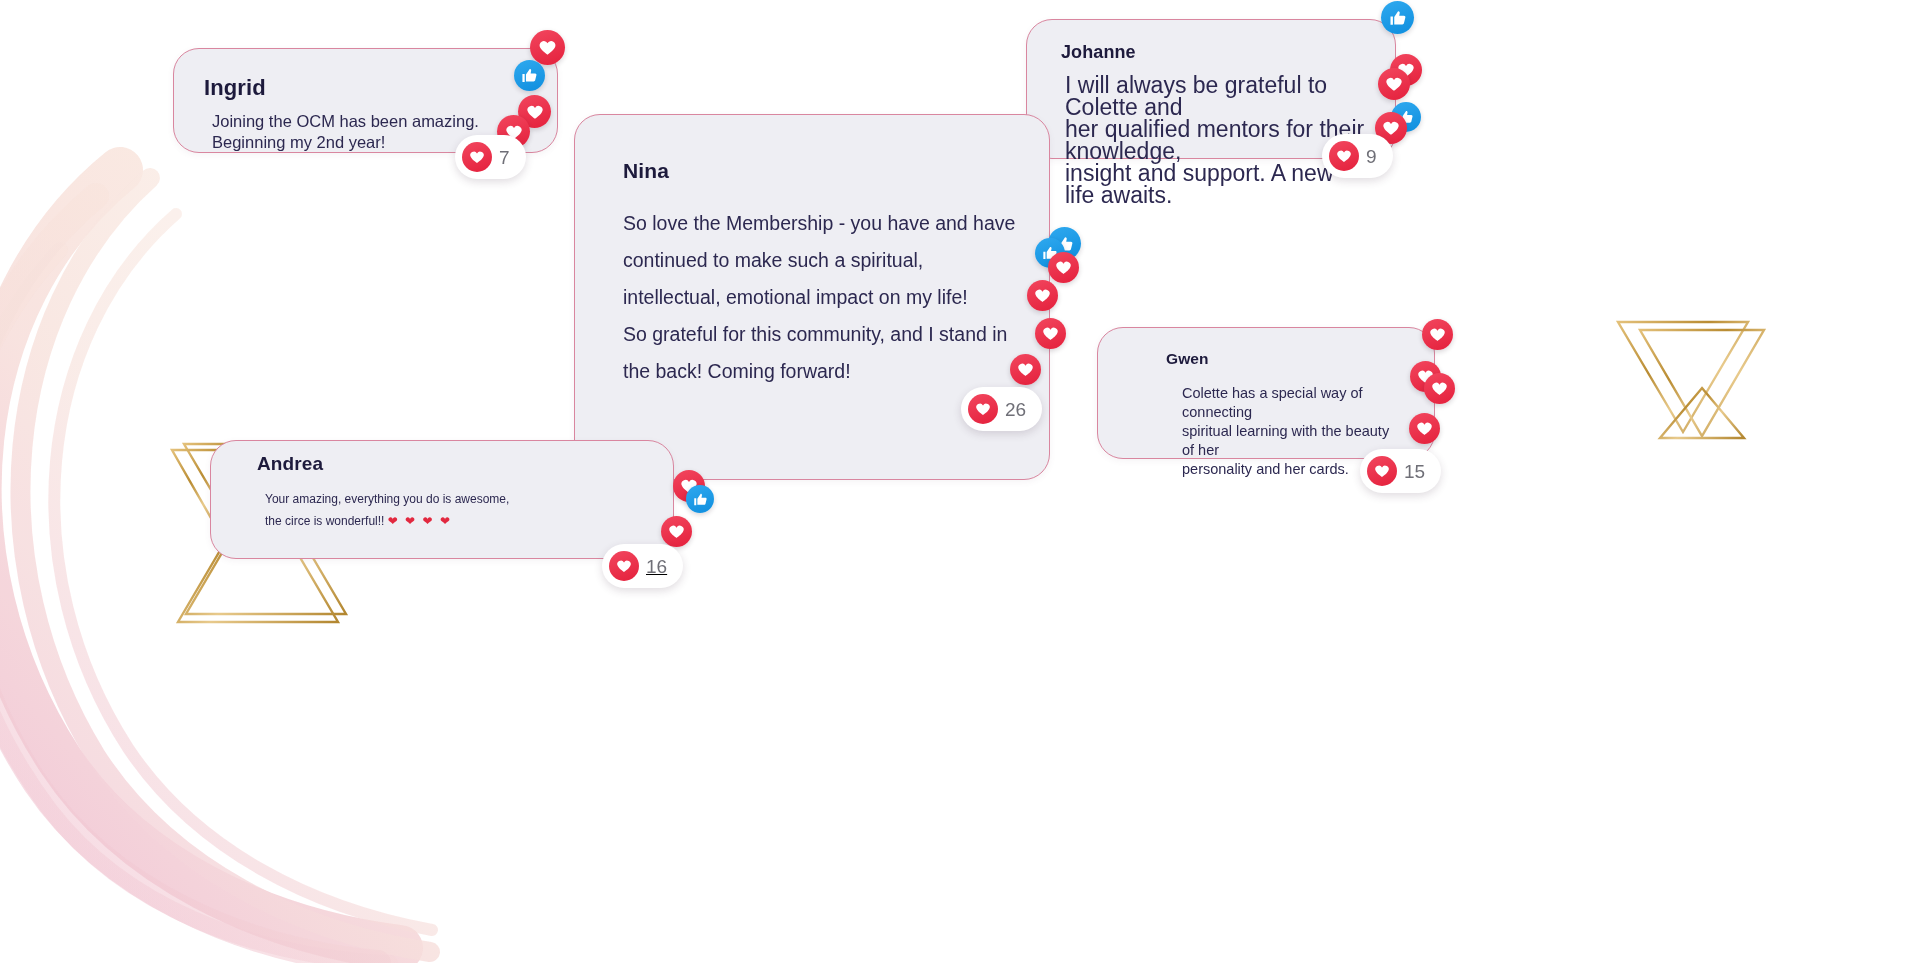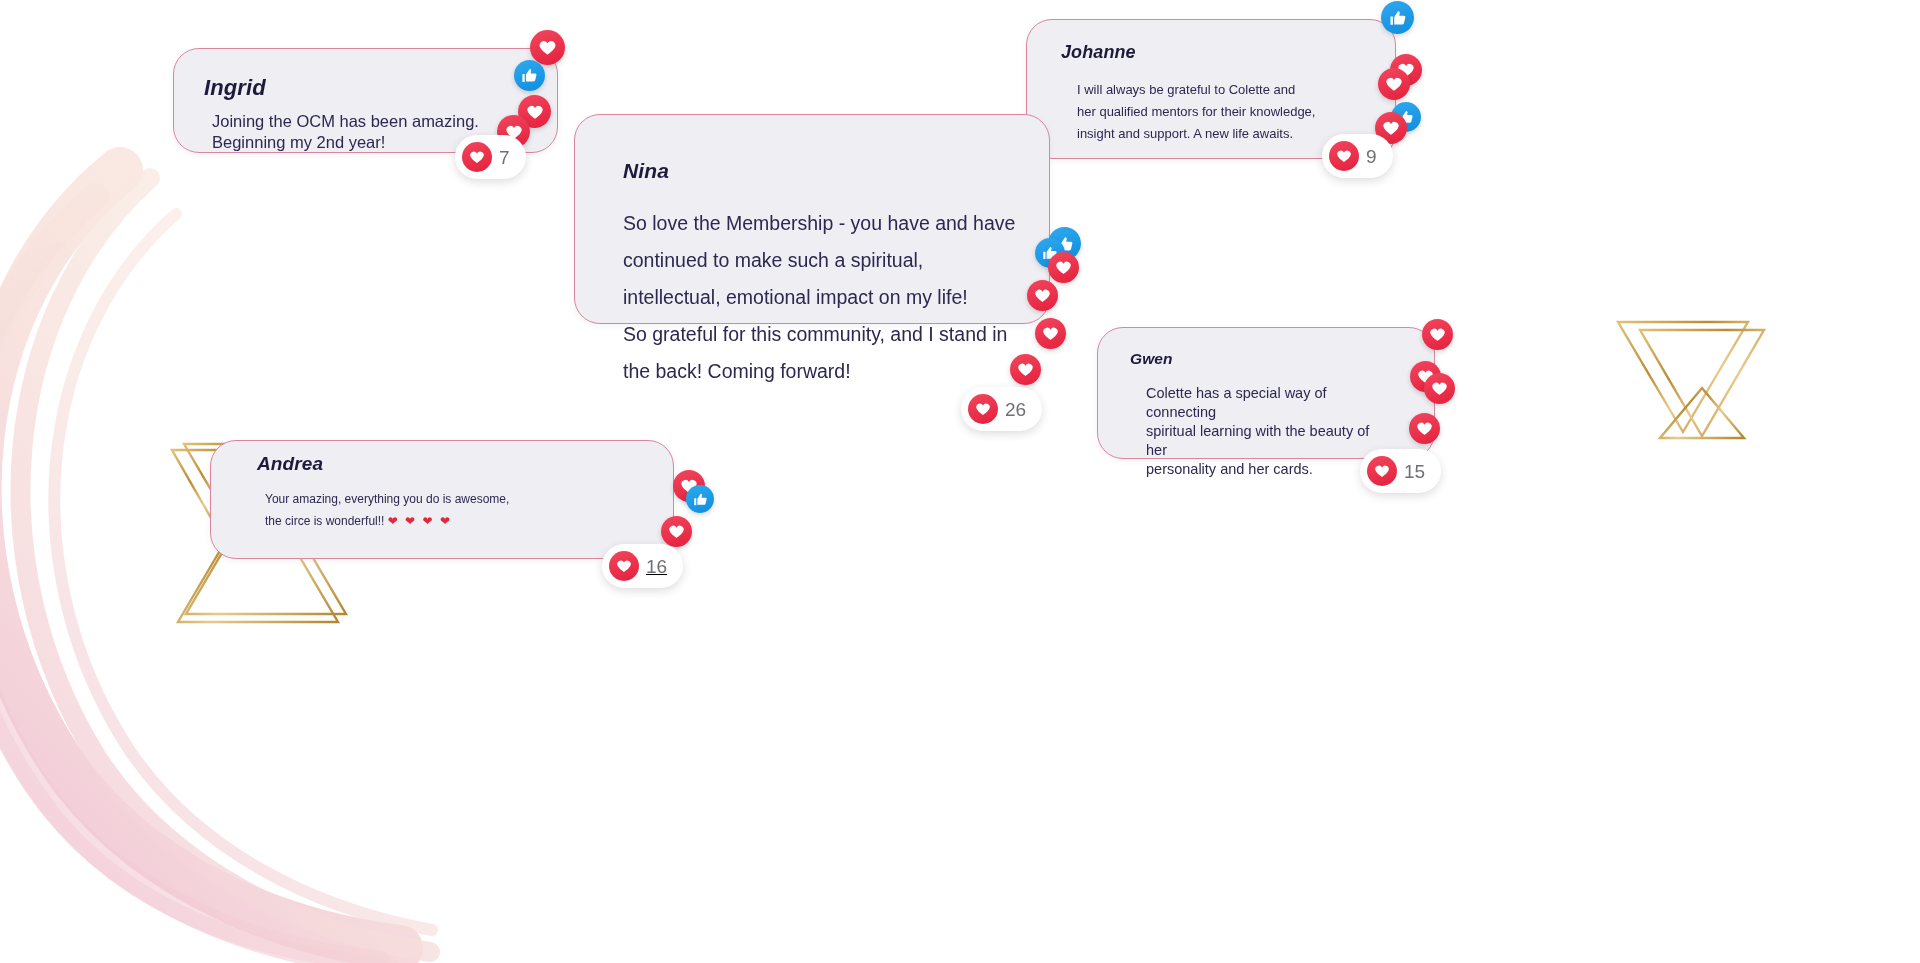--- a/index.html
+++ b/index.html
@@ -32,39 +32,38 @@
     box-sizing: border-box;
     background: #eeeef3;
     border: 1.4px solid #d9869f;
     border-radius: 26px;
     box-shadow: 0 2px 6px rgba(120, 90, 110, .07);
   }
   .card-name {
     font-weight: bold;
     color: #1d1a3c;
     letter-spacing: .1px;
-    font-style: italic;
   }
   .card-text {
     color: #2c2850;
   }
   .card-text .emo {
     color: #e2283f;
     letter-spacing: 2px;
   }
 
   
   .card.sm .card-name { font-size: 22px; margin: 0 0 10px 0; }
   .card.sm .card-text { font-size: 16.5px; line-height: 21px; margin: 8px; }
 
   .card.lg .card-name { font-size: 21px; margin: 0 0 22px 0; }
   .card.lg .card-text { font-size: 19.5px; line-height: 37px; margin: 0; }
 
   .card.md .card-name { font-size: 18px; margin: 0 0 11px 0; }
-  .card.md .card-text { font-size: 13px; line-height: 22px; margin: 16px; }
+  .card.md .card-text { font-size: 23px; line-height: 22px; margin: 4px; }
 
   .card.xs .card-name { font-size: 15.5px; margin: 0 0 9px 0; }
   .card.xs .card-text { font-size: 14.5px; line-height: 19px; margin: 16px; }
 
   
   .reaction {
     position: absolute;
     border-radius: 50%;
     display: flex;
     align-items: center;
@@ -221,21 +220,21 @@
   </div>
   <div class="count-pill" style="left:1322px; top:134px;">
     <span class="pill-icon">
       <svg viewBox="0 0 24 24" width="16" height="16">
           <path fill="#fff" d="M12 21s-7.2-4.6-9.3-9A5.3 5.3 0 0 1 12 6.6 5.3 5.3 0 0 1 21.3 12c-2.1 4.4-9.3 9-9.3 9z"></path>
         </svg>
     </span>
     <span class="pill-num">9</span>
   </div>
 
-  <div class="card lg" style="left:574px; top:114px; width:476px; height:210px; padding:44px 30px 0 48px;">
+  <div class="card lg" style="left:574px; top:114px; width:476px; height:366px; padding:44px 30px 0 48px;">
     <div class="card-name">Nina</div>
     <div class="card-text">
       <div>So love the Membership - you have and have</div>
       <div>continued to make such a spiritual,</div>
       <div>intellectual, emotional impact on my life!</div>
       <div>So grateful for this  community, and I stand in</div>
       <div>the back!  Coming forward!</div>
     </div>
   </div>
   <div class="reaction like" style="left:1048px; top:227px; width:33px; height:33px;">
@@ -270,21 +269,21 @@
   </div>
   <div class="count-pill" style="left:961px; top:387px;">
     <span class="pill-icon">
       <svg viewBox="0 0 24 24" width="16" height="16">
           <path fill="#fff" d="M12 21s-7.2-4.6-9.3-9A5.3 5.3 0 0 1 12 6.6 5.3 5.3 0 0 1 21.3 12c-2.1 4.4-9.3 9-9.3 9z"></path>
         </svg>
     </span>
     <span class="pill-num">26</span>
   </div>
 
-  <div class="card xs" style="left:1097px; top:327px; width:338px; height:132px; padding:22px 24px 0 32px;">
+  <div class="card xs" style="left:1097px; top:327px; width:338px; height:132px; padding:22px 24px 0 68px;">
     <div class="card-name">Gwen</div>
     <div class="card-text">
       <div>Colette has a special way of connecting</div>
       <div>spiritual learning with the beauty of her</div>
       <div>personality and her cards.</div>
     </div>
   </div>
   <div class="reaction heart" style="left:1422px; top:319px; width:31px; height:31px;">
     <svg viewBox="0 0 24 24" width="17" height="17">
         <path fill="#fff" d="M12 21s-7.2-4.6-9.3-9A5.3 5.3 0 0 1 12 6.6 5.3 5.3 0 0 1 21.3 12c-2.1 4.4-9.3 9-9.3 9z"></path>

